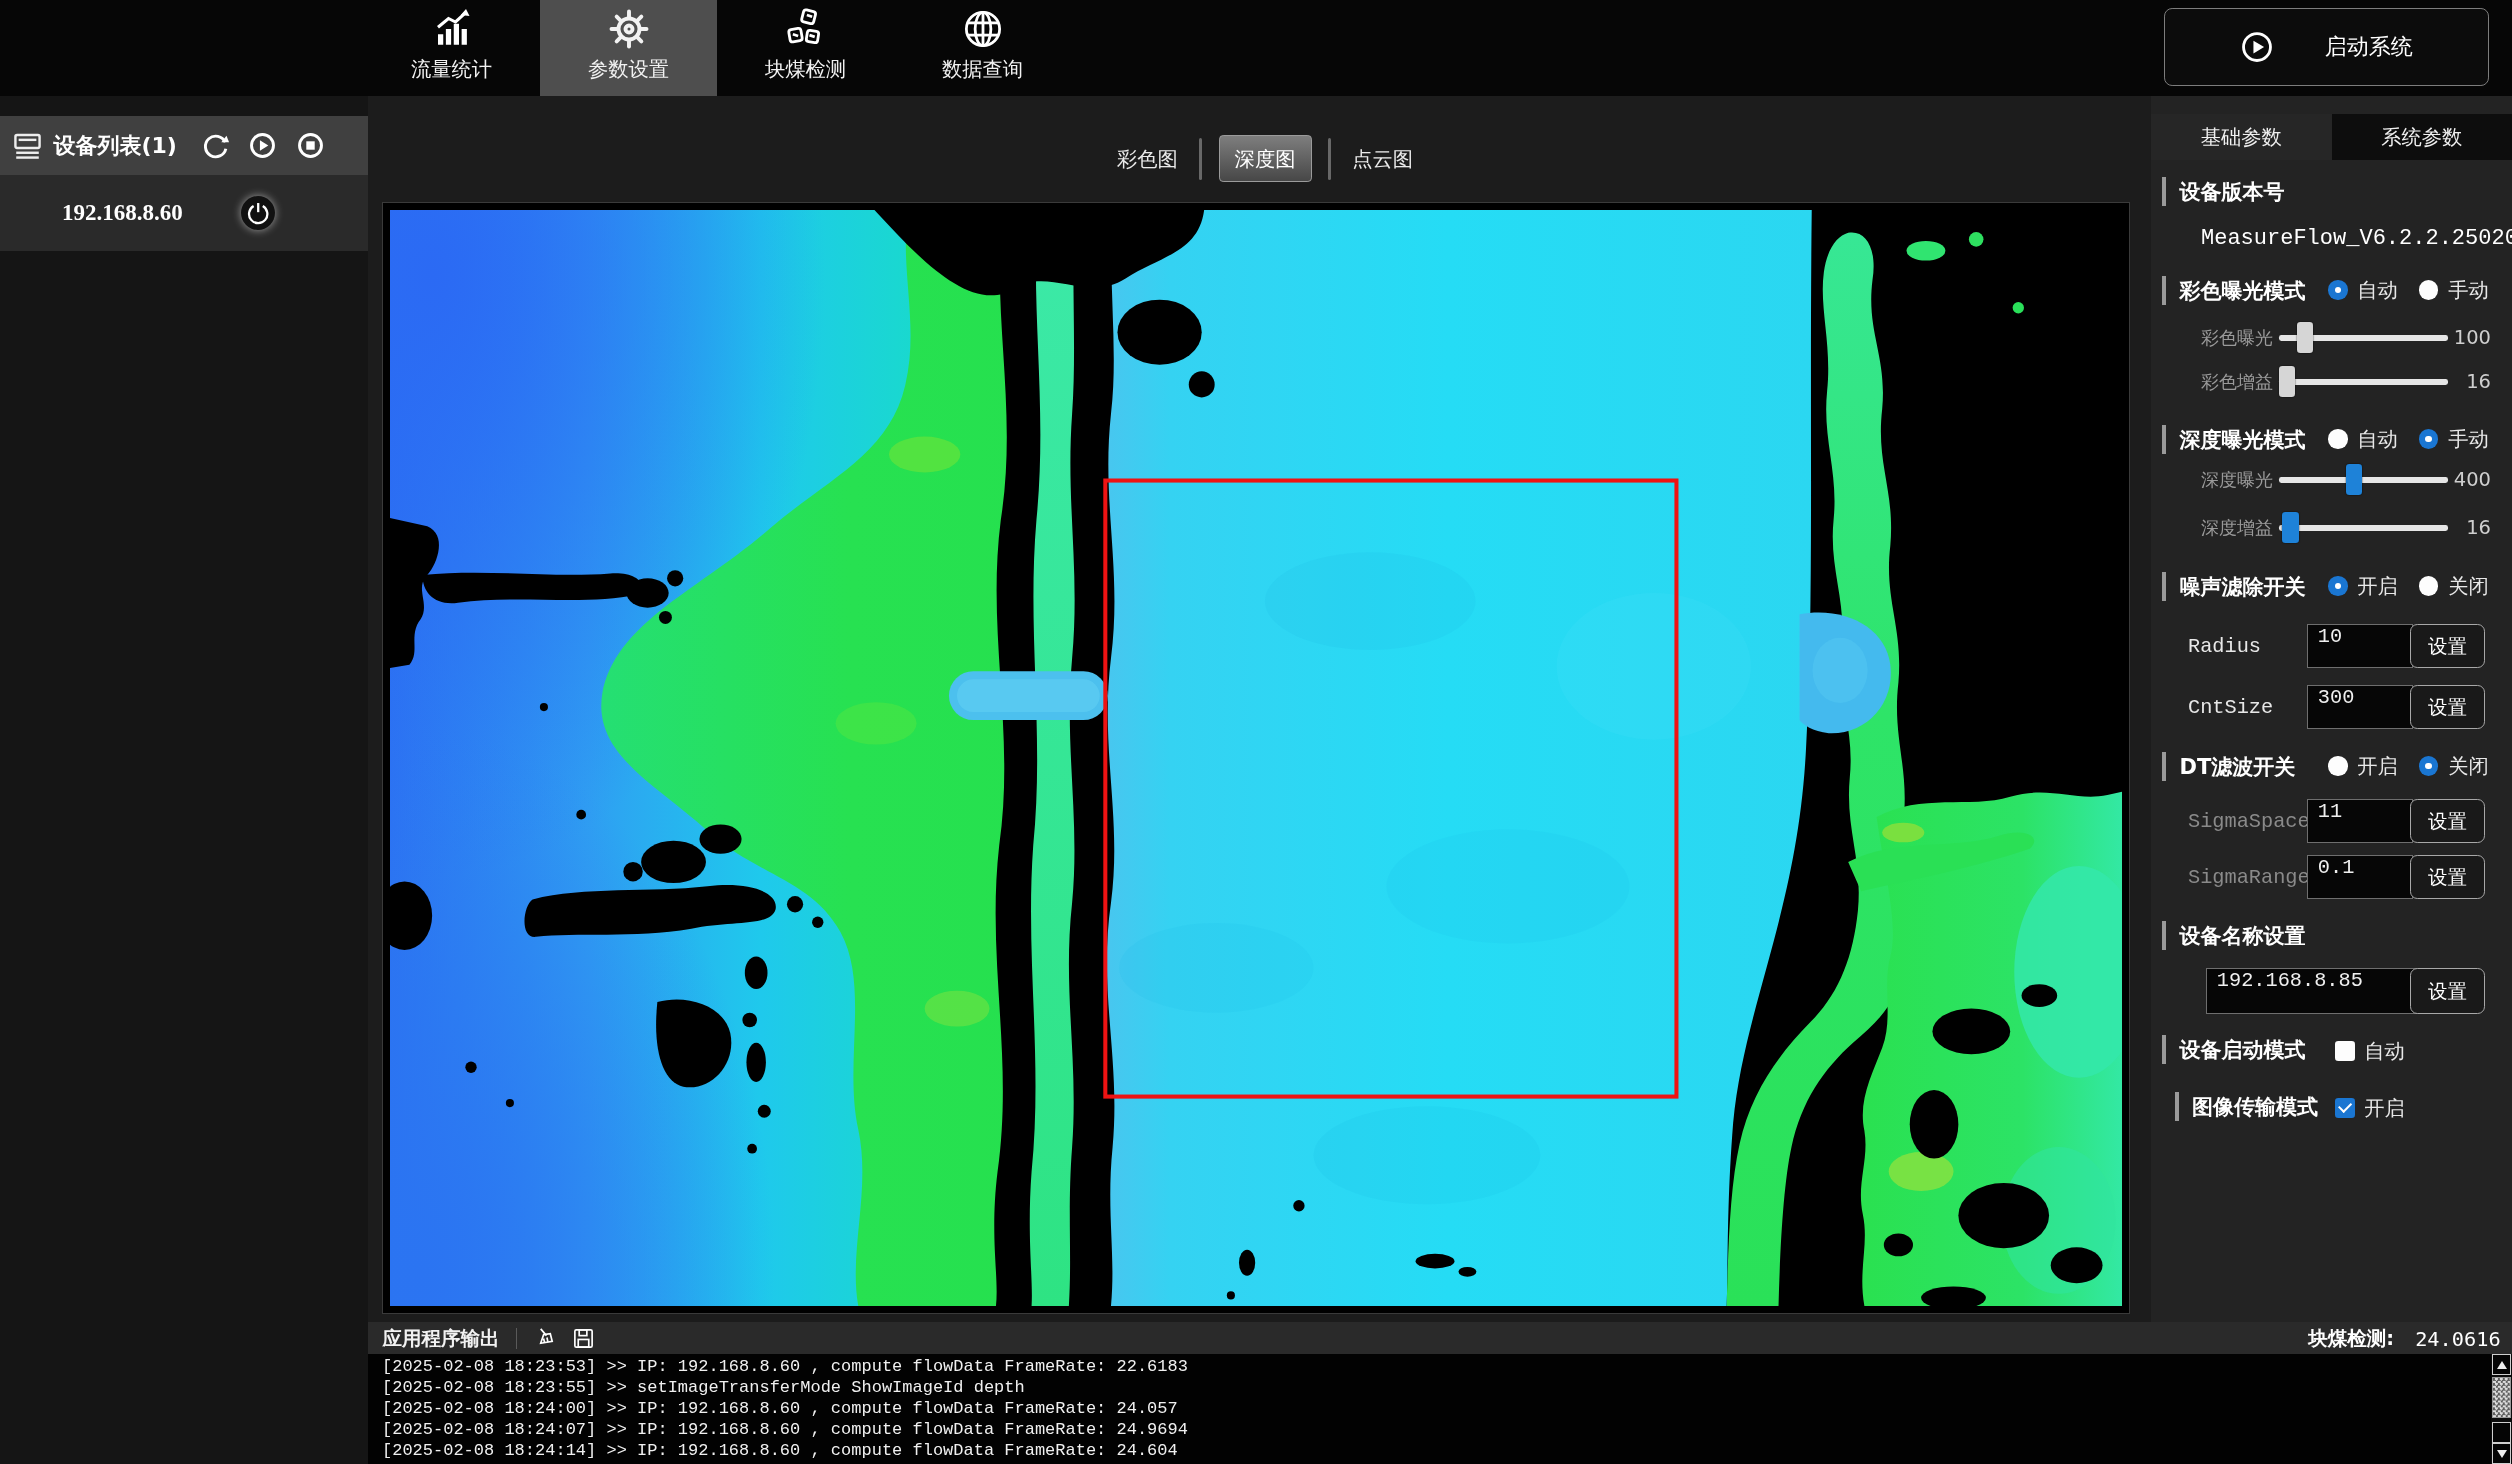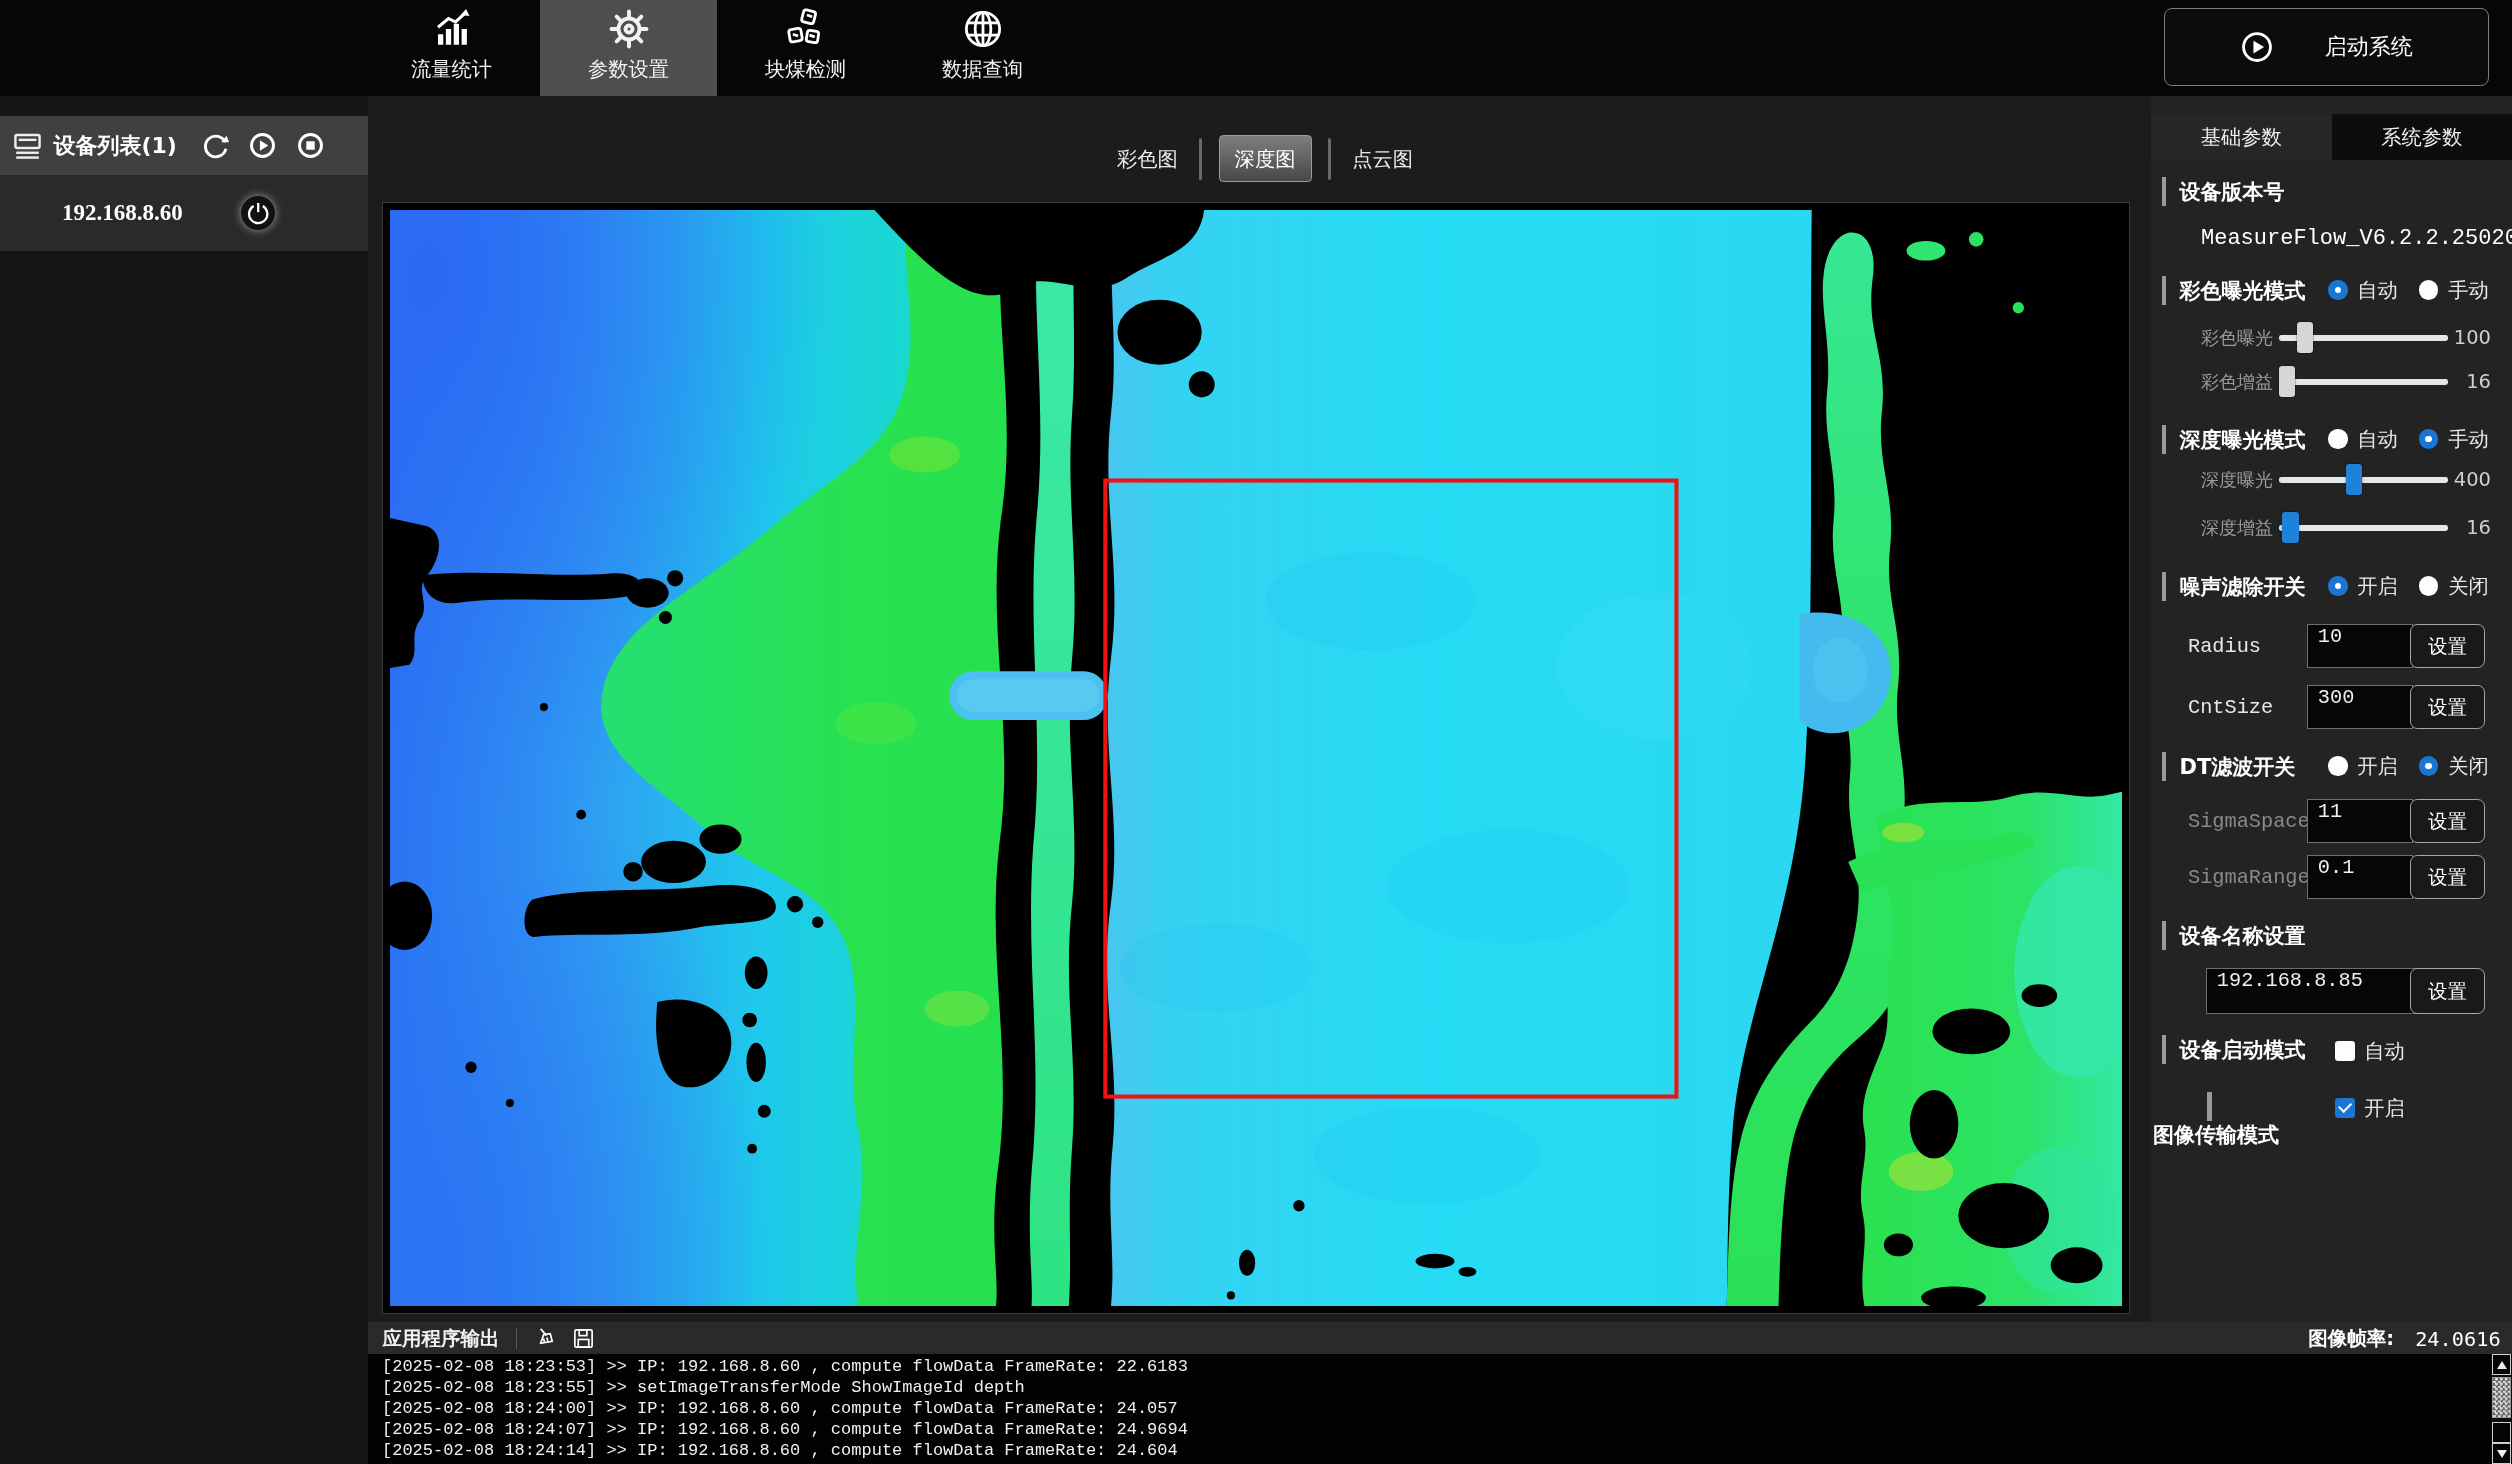--- a/index.html
+++ b/index.html
@@ -462,21 +462,21 @@
 
     <div class="sec" style="left:11.4px; top:939px;">
       <div class="bar"></div>
       <span class="sec-title">设备启动模式</span>
     </div>
     <div class="radio-row" style="left:184px; top:941px;">
       <span class="checkbox"></span>
       <span class="rlabel">自动</span>
     </div>
 
-    <div class="sec" style="left:2px; top:996px;flex-direction:column;">
+    <div class="sec" style="left:24px; top:996px;">
       <div class="bar"></div>
       <span class="sec-title">图像传输模式</span>
     </div>
     <div class="radio-row" style="left:184px; top:998px;">
       <span class="checkbox on"></span>
       <span class="rlabel">开启</span>
     </div>
   </div>
 
   <div class="outbar">
@@ -495,21 +495,21 @@
     <div class="out-ico">
       <svg width="23" height="23" viewBox="0 0 48 48">
         <g stroke="#fff" stroke-width="3.5" fill="none">
           <rect x="6" y="6" width="36" height="36" rx="3"></rect>
           <rect x="15" y="6" width="16" height="12"></rect>
           <rect x="13" y="26" width="22" height="16"></rect>
         </g>
       </svg>
     </div>
     <div class="fr-wrap">
-      <span class="fr-label">图像帧率:</span>
+      <span class="fr-label">块煤检测:</span>
       <span class="fr-value">24.0616</span>
     </div>
   </div>
 
   <div class="console">
     <div class="log-lines">
       <span class="log-line">[2025-02-08 18:23:53] &gt;&gt; IP: 192.168.8.60 , compute flowData FrameRate: 22.6183</span>
       <span class="log-line">[2025-02-08 18:23:55] &gt;&gt; setImageTransferMode ShowImageId depth</span>
       <span class="log-line">[2025-02-08 18:24:00] &gt;&gt; IP: 192.168.8.60 , compute flowData FrameRate: 24.057</span>
       <span class="log-line">[2025-02-08 18:24:07] &gt;&gt; IP: 192.168.8.60 , compute flowData FrameRate: 24.9694</span>

